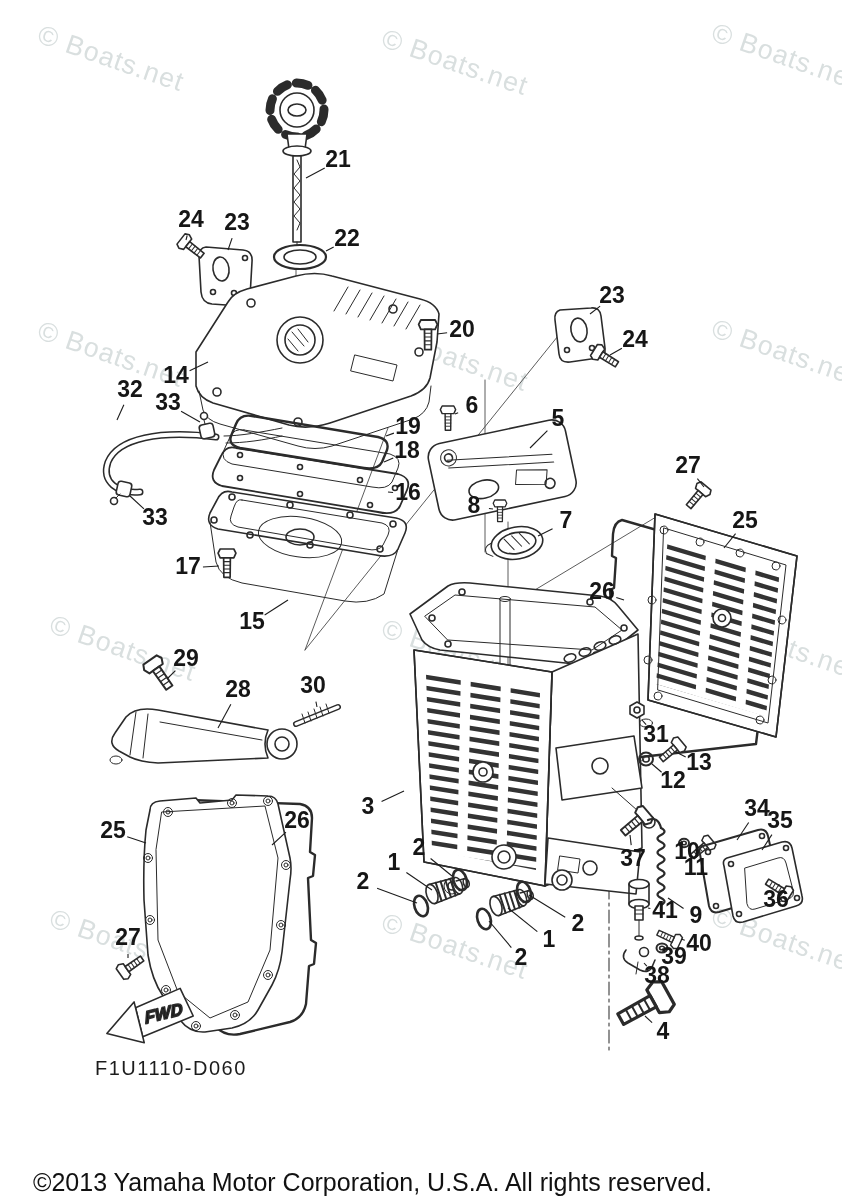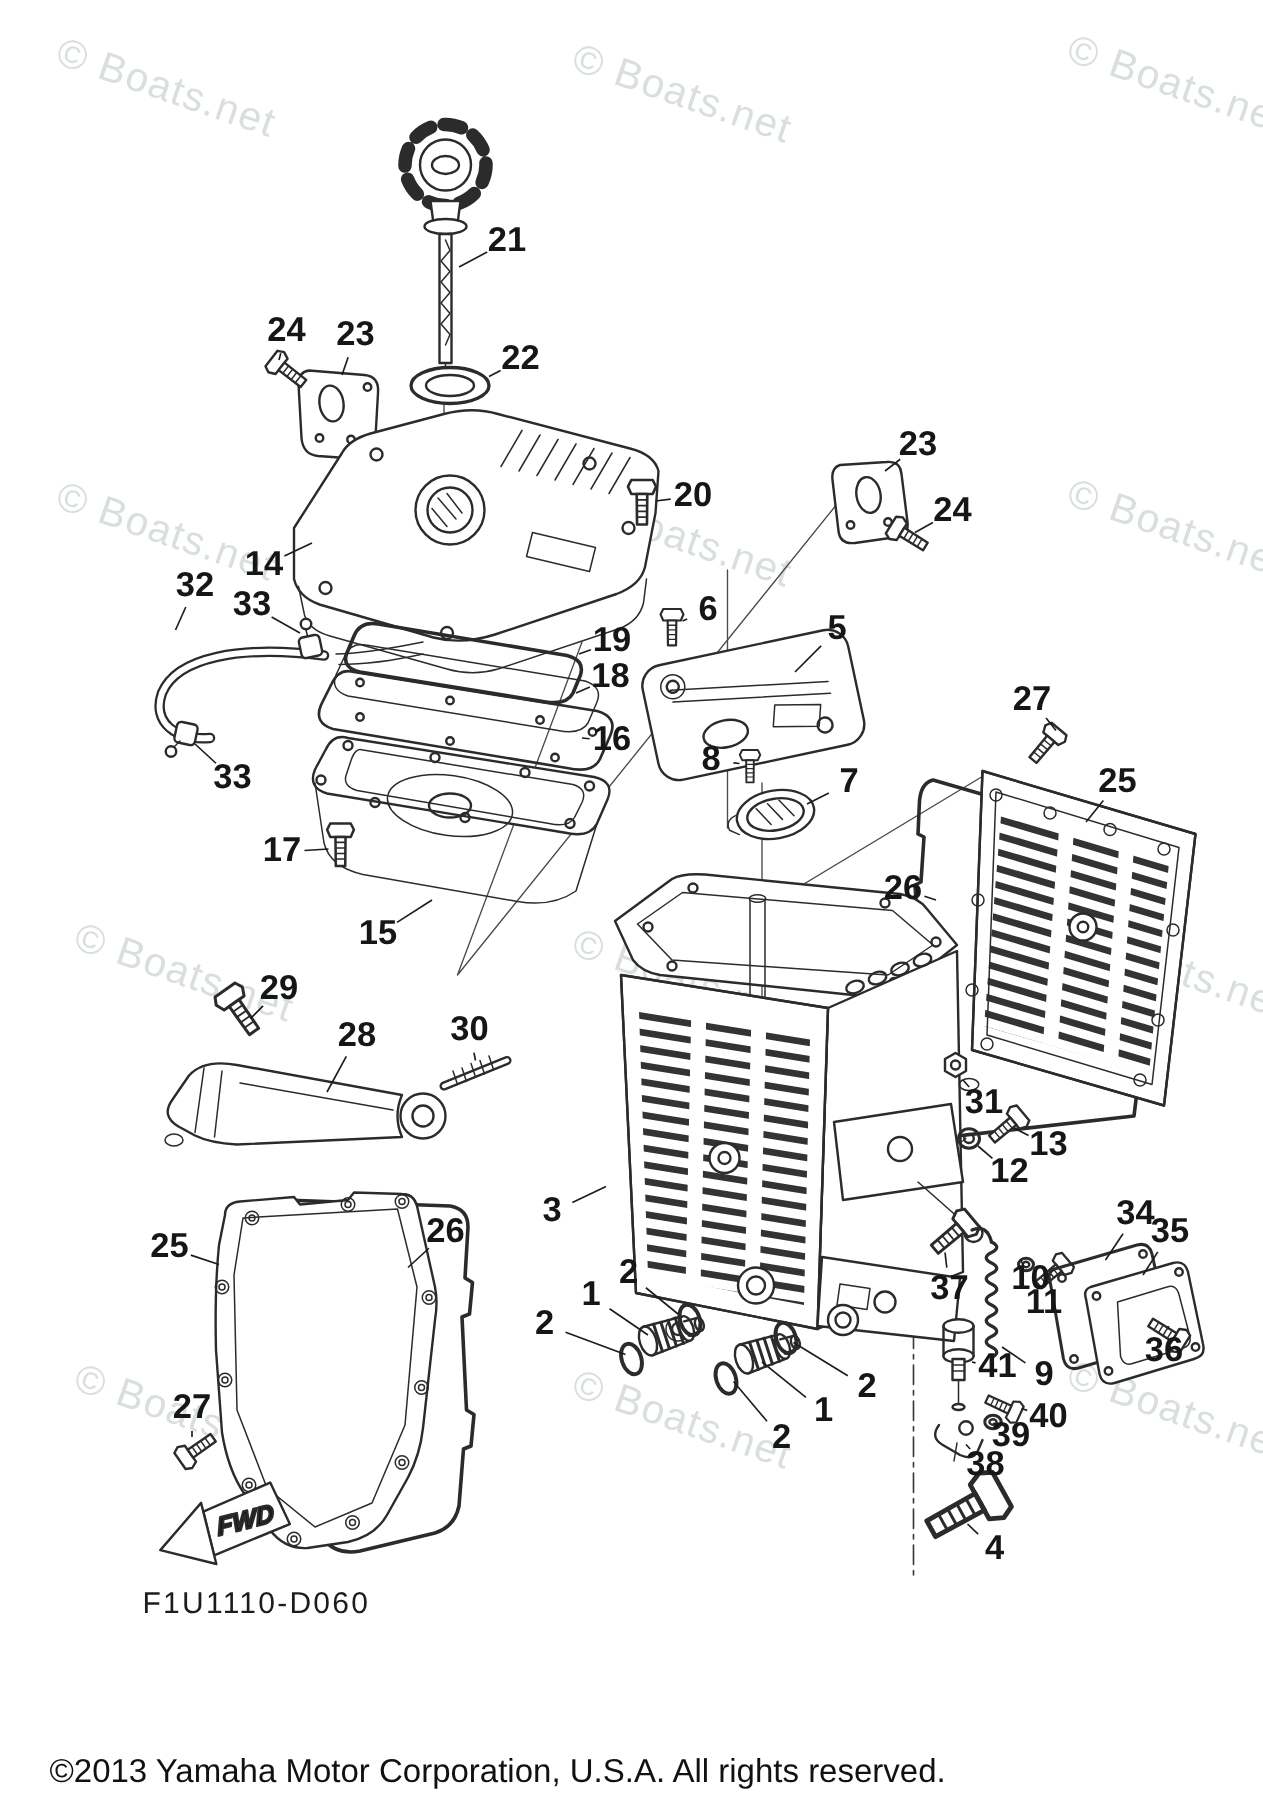--- a/index.html
+++ b/index.html
@@ -7,21 +7,21 @@
         font-family:"Liberation Sans",sans-serif;}
   #art{position:absolute;left:0;top:0;}
   .wm{font-family:"Liberation Sans",sans-serif;font-size:27px;fill:#d9dfdf;letter-spacing:1px;}
   .callout{font-family:"Liberation Sans",sans-serif;font-size:23px;font-weight:600;fill:#161616;
            text-anchor:middle;dominant-baseline:middle;}
   .leader{stroke:#1c1c1c;stroke-width:1.1;}
   .ink{stroke:#2b2b2b;fill:none;stroke-width:1.6;stroke-linejoin:round;stroke-linecap:round;}
   .thin{stroke-width:1;}
   .phantom{stroke:#4a4a4a;stroke-width:0.9;}
   .dashdot{stroke:#3a3a3a;stroke-width:1.1;stroke-dasharray:13 4 3 4;}
-  #copyright{position:absolute;left:33px;top:1168px;font-size:22px;color:#111;white-space:nowrap;}
+  #copyright{position:absolute;left:33px;top:1168px;font-size:25px;color:#111;white-space:nowrap;}
   #code-label{font-size:20px;letter-spacing:1.5px;fill:#1c1c1c;font-family:"Liberation Sans",sans-serif;}
   .fwd-text{font-size:17px;font-weight:bold;font-style:italic;fill:#111;text-anchor:middle;
             font-family:"Liberation Sans",sans-serif;}
 </style>
 </head>
 <body>
 
 <div id="page">
 <svg id="art" width="842" height="1200" viewBox="0 0 842 1200">
   <defs>

